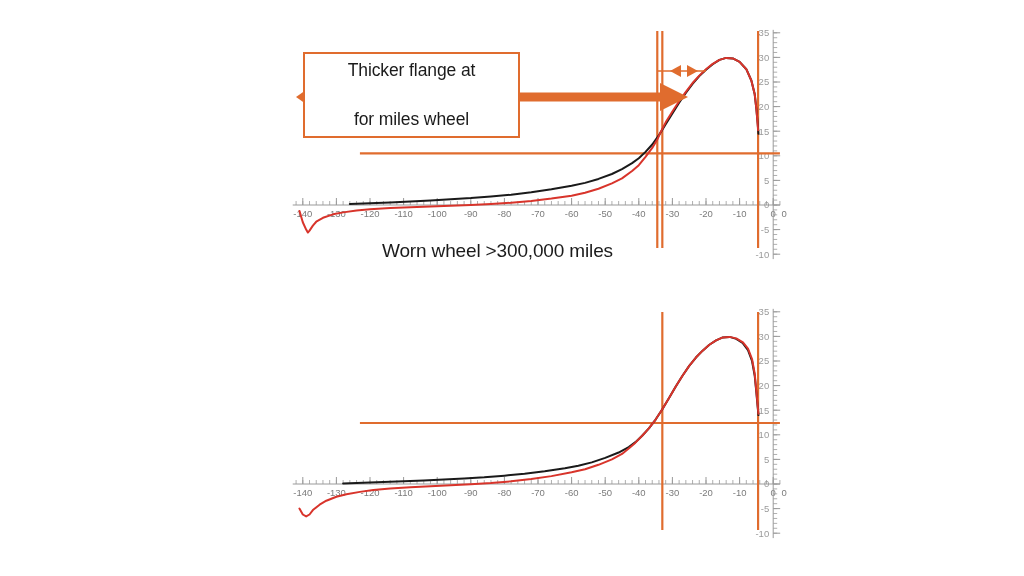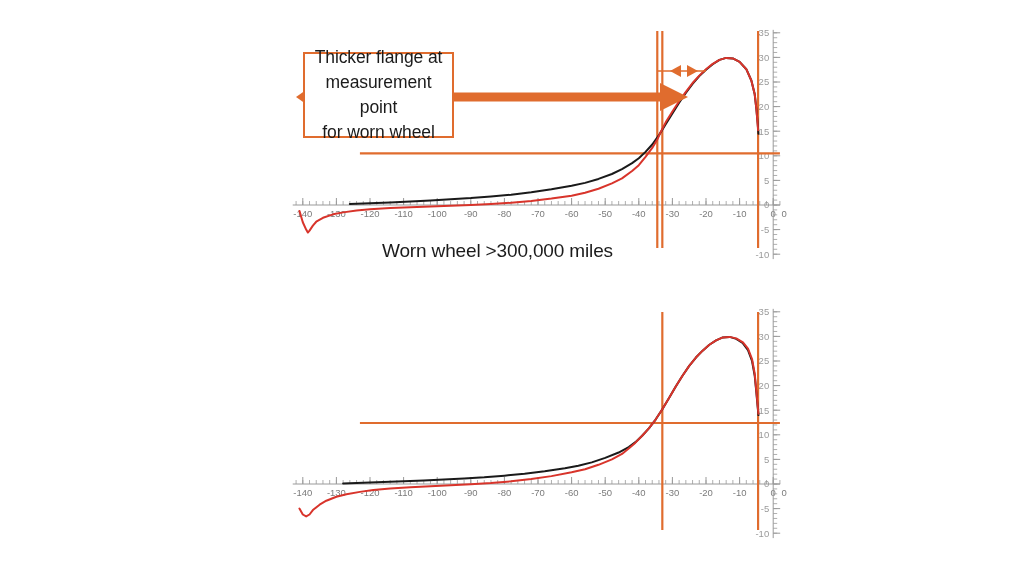--- a/index.html
+++ b/index.html
@@ -23,21 +23,21 @@
     position: absolute;
     left: 0;
     top: 0;
     width: 1024px;
     height: 576px;
   }
   .callout {
     position: absolute;
     left: 303px;
     top: 52px;
-    width: 151px;
+    width: 217px;
     height: 86px;
     border: 2.5px solid #E06C2E;
     background: #ffffff;
     box-sizing: border-box;
     display: flex;
     align-items: center;
     justify-content: center;
   }
   .callout-text {
     font-size: 17.5px;
@@ -446,21 +446,21 @@
       <g>
         <line x1="657" y1="71" x2="706" y2="71" stroke="#E06C2E" stroke-width="1.6"></line>
         <polygon points="681,65 681,77 670,71" fill="#E06C2E"></polygon>
         <polygon points="687,65 687,77 698,71" fill="#E06C2E"></polygon>
       </g>
     </svg>
 
   <div class="callout">
     <div class="callout-text">
       <span>Thicker flange at</span><br>
-      <span>measurement point</span><br>
-      <span>for worn wheel</span>
+      <br>
+      <span>for miles wheel</span>
     </div>
   </div>
 
   <div class="caption caption-top">Worn wheel &gt;300,000 miles</div>
 
 
 </div>
 
 </body></html>

